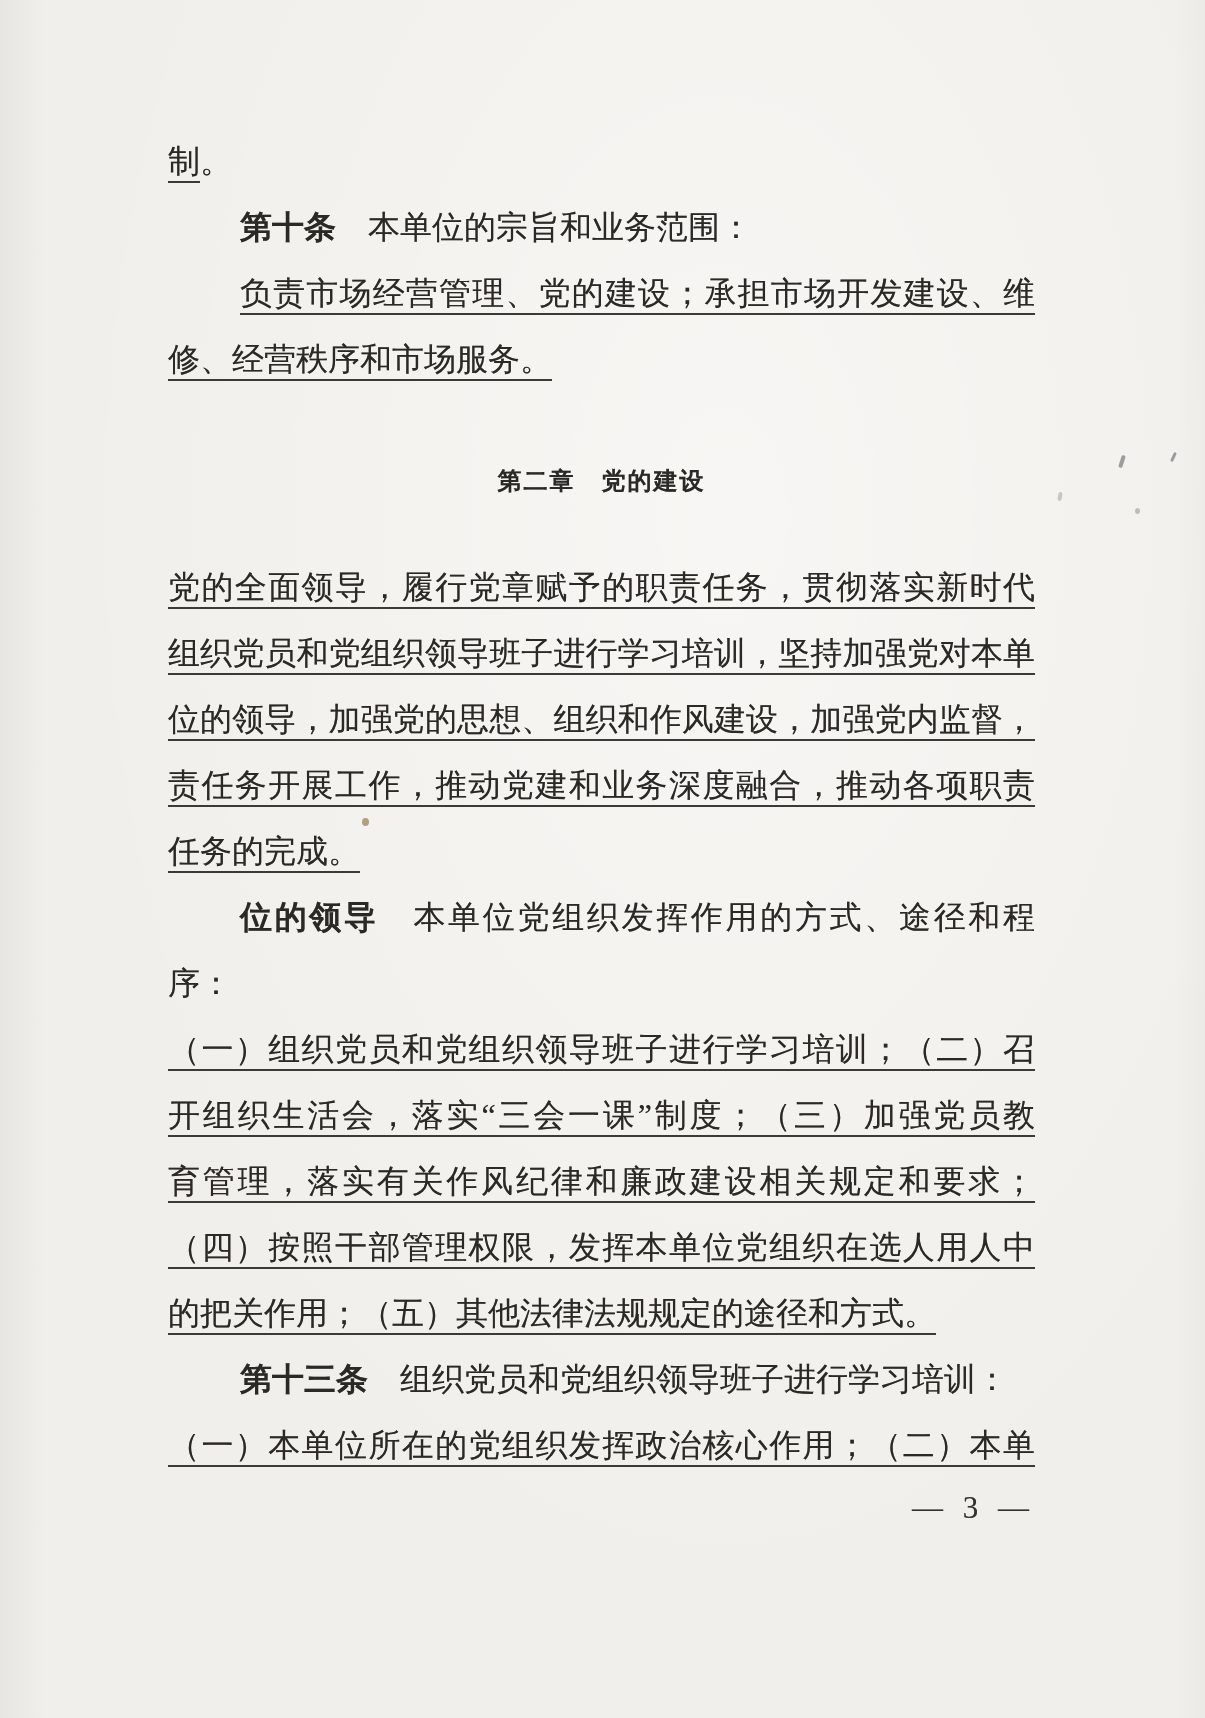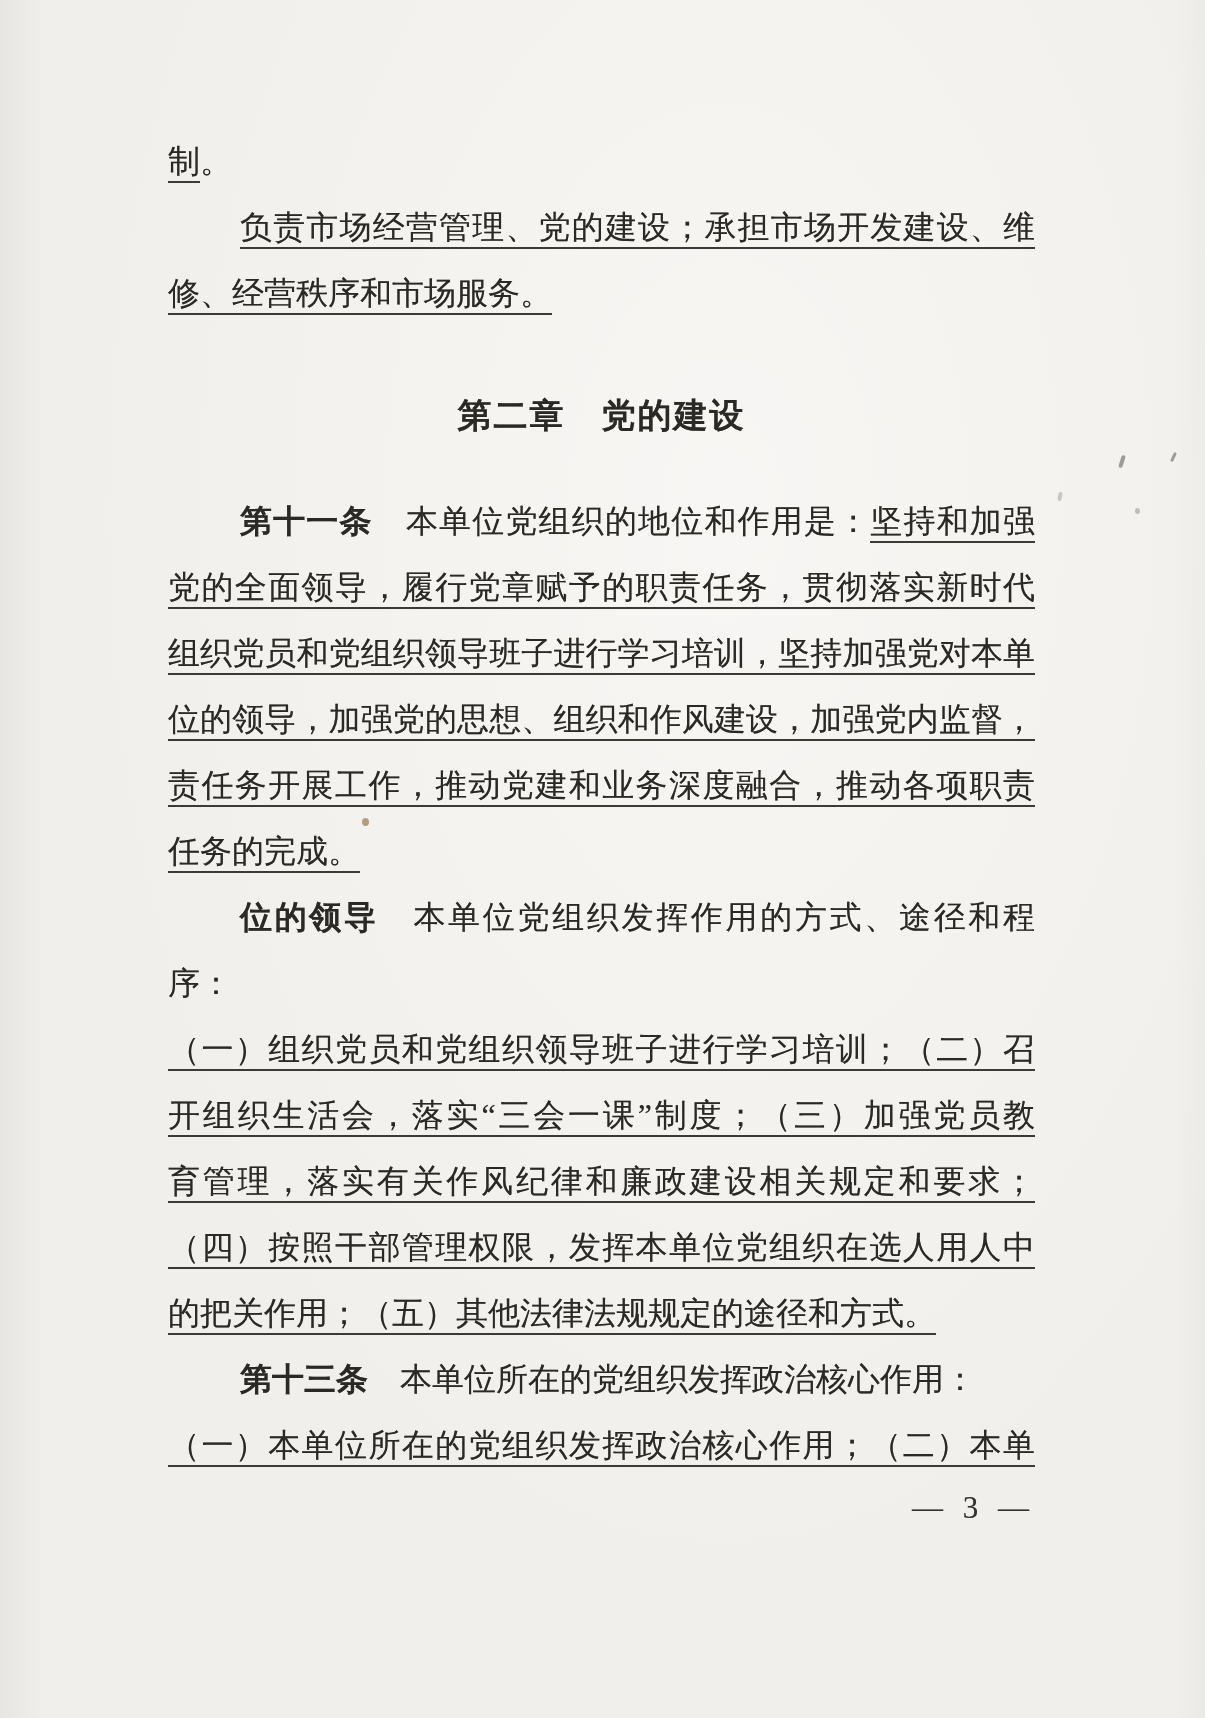--- a/index.html
+++ b/index.html
@@ -29,21 +29,21 @@
   .line.justify{
     white-space:normal;
     text-align:justify;
     text-align-last:justify;
     text-justify:inter-character;
   }
   .line.indent{text-indent:72px;}
   .line.heading{
     margin-top:56px;margin-bottom:40px;
     text-align:center;text-align-last:center;
-    font-size:34px;
+    font-size:24px;
     font-family:"Liberation Sans","DejaVu Sans",sans-serif;
     font-weight:700;
     letter-spacing:2px;
   }
   .seg{white-space:inherit;}
   .seg.b{
     font-family:"Liberation Sans","DejaVu Sans",sans-serif;
     font-weight:700;
   }
   .seg.u{
@@ -67,37 +67,37 @@
   .mark.m3{left:1058px;top:492px;width:4px;height:9px;transform:rotate(10deg);opacity:.5;}
   .mark.m4{left:1135px;top:508px;width:5px;height:6px;border-radius:50%;opacity:.6;}
 </style>
 </head>
 <body>
 
 <div id="page">
   <div id="body-col">
 
     <div class="line"><span class="seg u">制</span><span class="seg">。</span></div>
+      <div class="line indent"><span class="seg b">第十条</span><span class="seg">　本单位的宗旨和业务范围：</span></div>
       <div class="line justify indent"><span class="seg u">负责市场经营管理、党的建设；承担市场开发建设、维</span></div>
       <div class="line"><span class="seg u">修、经营秩序和市场服务。</span></div>
       <div class="line heading"><span class="seg b">第二章　党的建设</span></div>
-      <div class="line justify indent"><span class="seg b">第十一条</span><span class="seg">　本单位党组织的地位和作用是：</span><span class="seg u">坚持和加强</span></div>
       <div class="line justify"><span class="seg u">党的全面领导，履行党章赋予的职责任务，贯彻落实新时代</span></div>
       <div class="line justify"><span class="seg u">组织党员和党组织领导班子进行学习培训，坚持加强党对本单</span></div>
       <div class="line justify"><span class="seg u">位的领导，加强党的思想、组织和作风建设，加强党内监督，</span></div>
       <div class="line justify"><span class="seg u">责任务开展工作，推动党建和业务深度融合，推动各项职责</span></div>
       <div class="line"><span class="seg u">任务的完成。</span></div>
       <div class="line justify indent"><span class="seg b">位的领导</span><span class="seg">　本单位党组织发挥作用的方式、途径和程</span></div>
       <div class="line"><span class="seg">序：</span></div>
       <div class="line justify"><span class="seg u">（一）组织党员和党组织领导班子进行学习培训；（二）召</span></div>
       <div class="line justify"><span class="seg u">开组织生活会，落实“三会一课”制度；（三）加强党员教</span></div>
       <div class="line justify"><span class="seg u">育管理，落实有关作风纪律和廉政建设相关规定和要求；</span></div>
       <div class="line justify"><span class="seg u">（四）按照干部管理权限，发挥本单位党组织在选人用人中</span></div>
       <div class="line"><span class="seg u">的把关作用；（五）其他法律法规规定的途径和方式。</span></div>
-      <div class="line indent"><span class="seg b">第十三条</span><span class="seg">　本单位所在的党组织发挥政治核心作用：</span></div>
+      <div class="line indent"><span class="seg b">第十三条</span><span class="seg">　组织党员和党组织领导班子进行学习培训：</span></div>
       <div class="line justify"><span class="seg u">（一）本单位所在的党组织发挥政治核心作用；（二）本单</span></div>
       <div id="footer">— 3 —</div>
   </div>
   <div class="speck tan"></div>
   <div class="mark m1"></div>
   <div class="mark m2"></div>
   <div class="mark m3"></div>
   <div class="mark m4"></div>
 </div>
 

